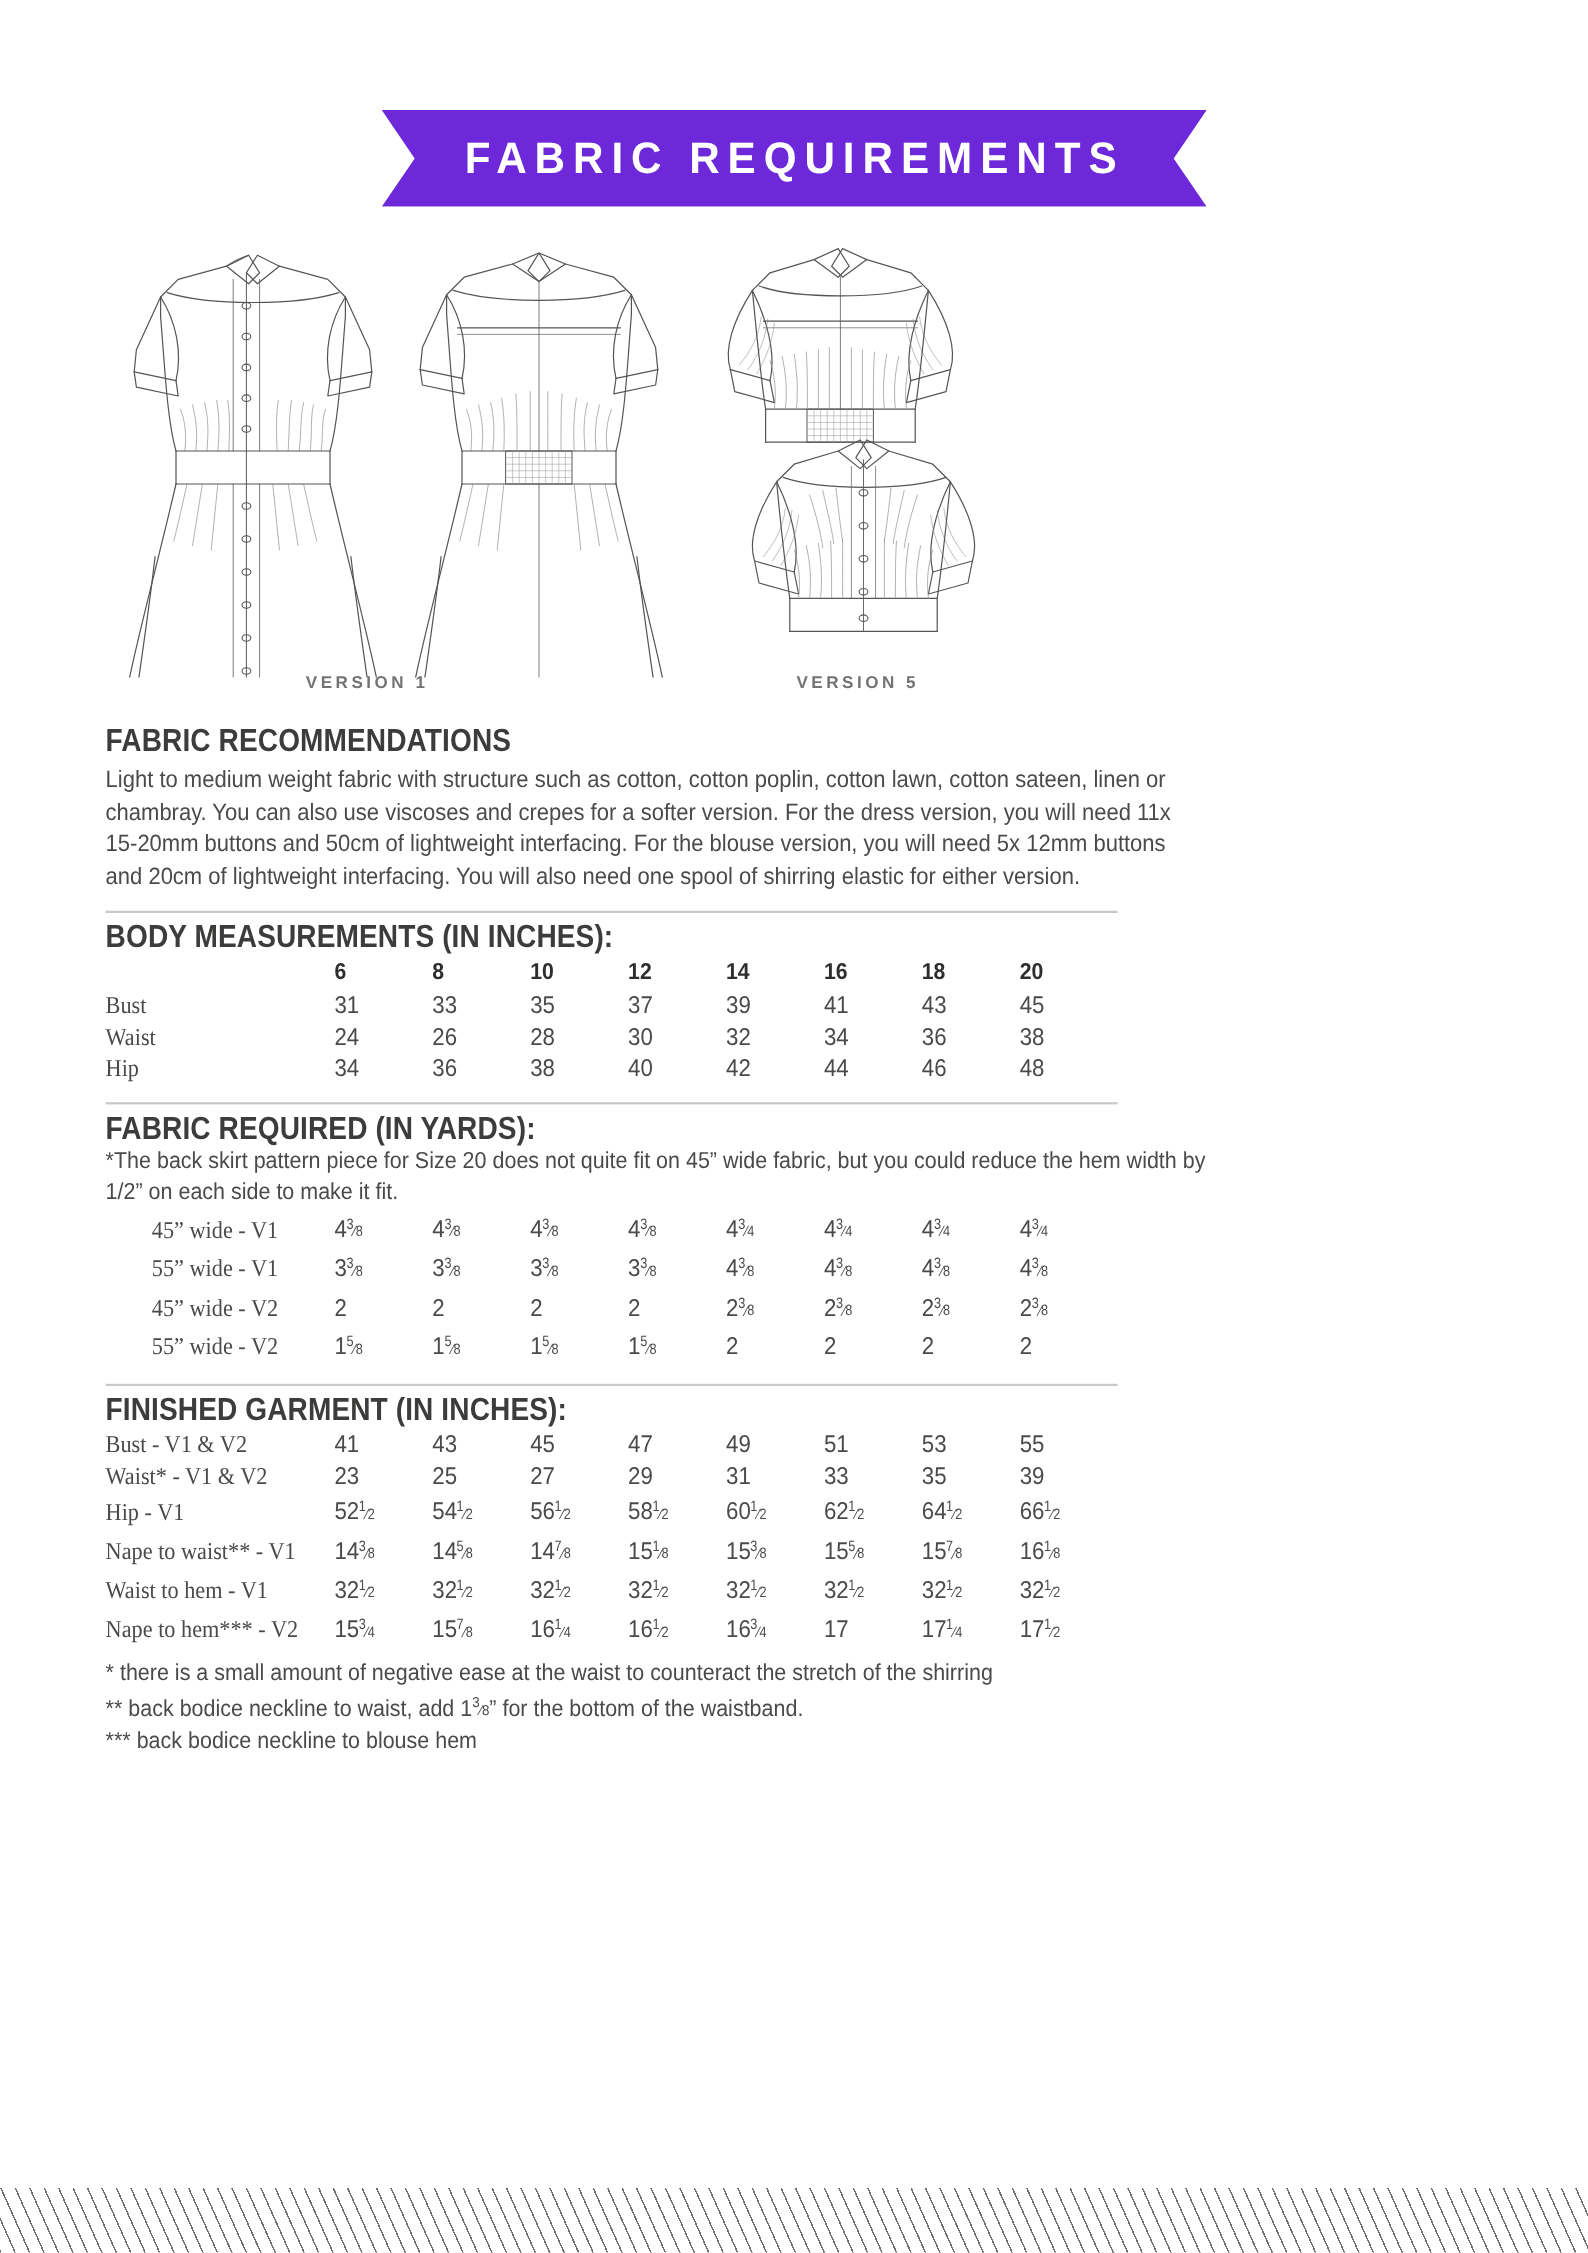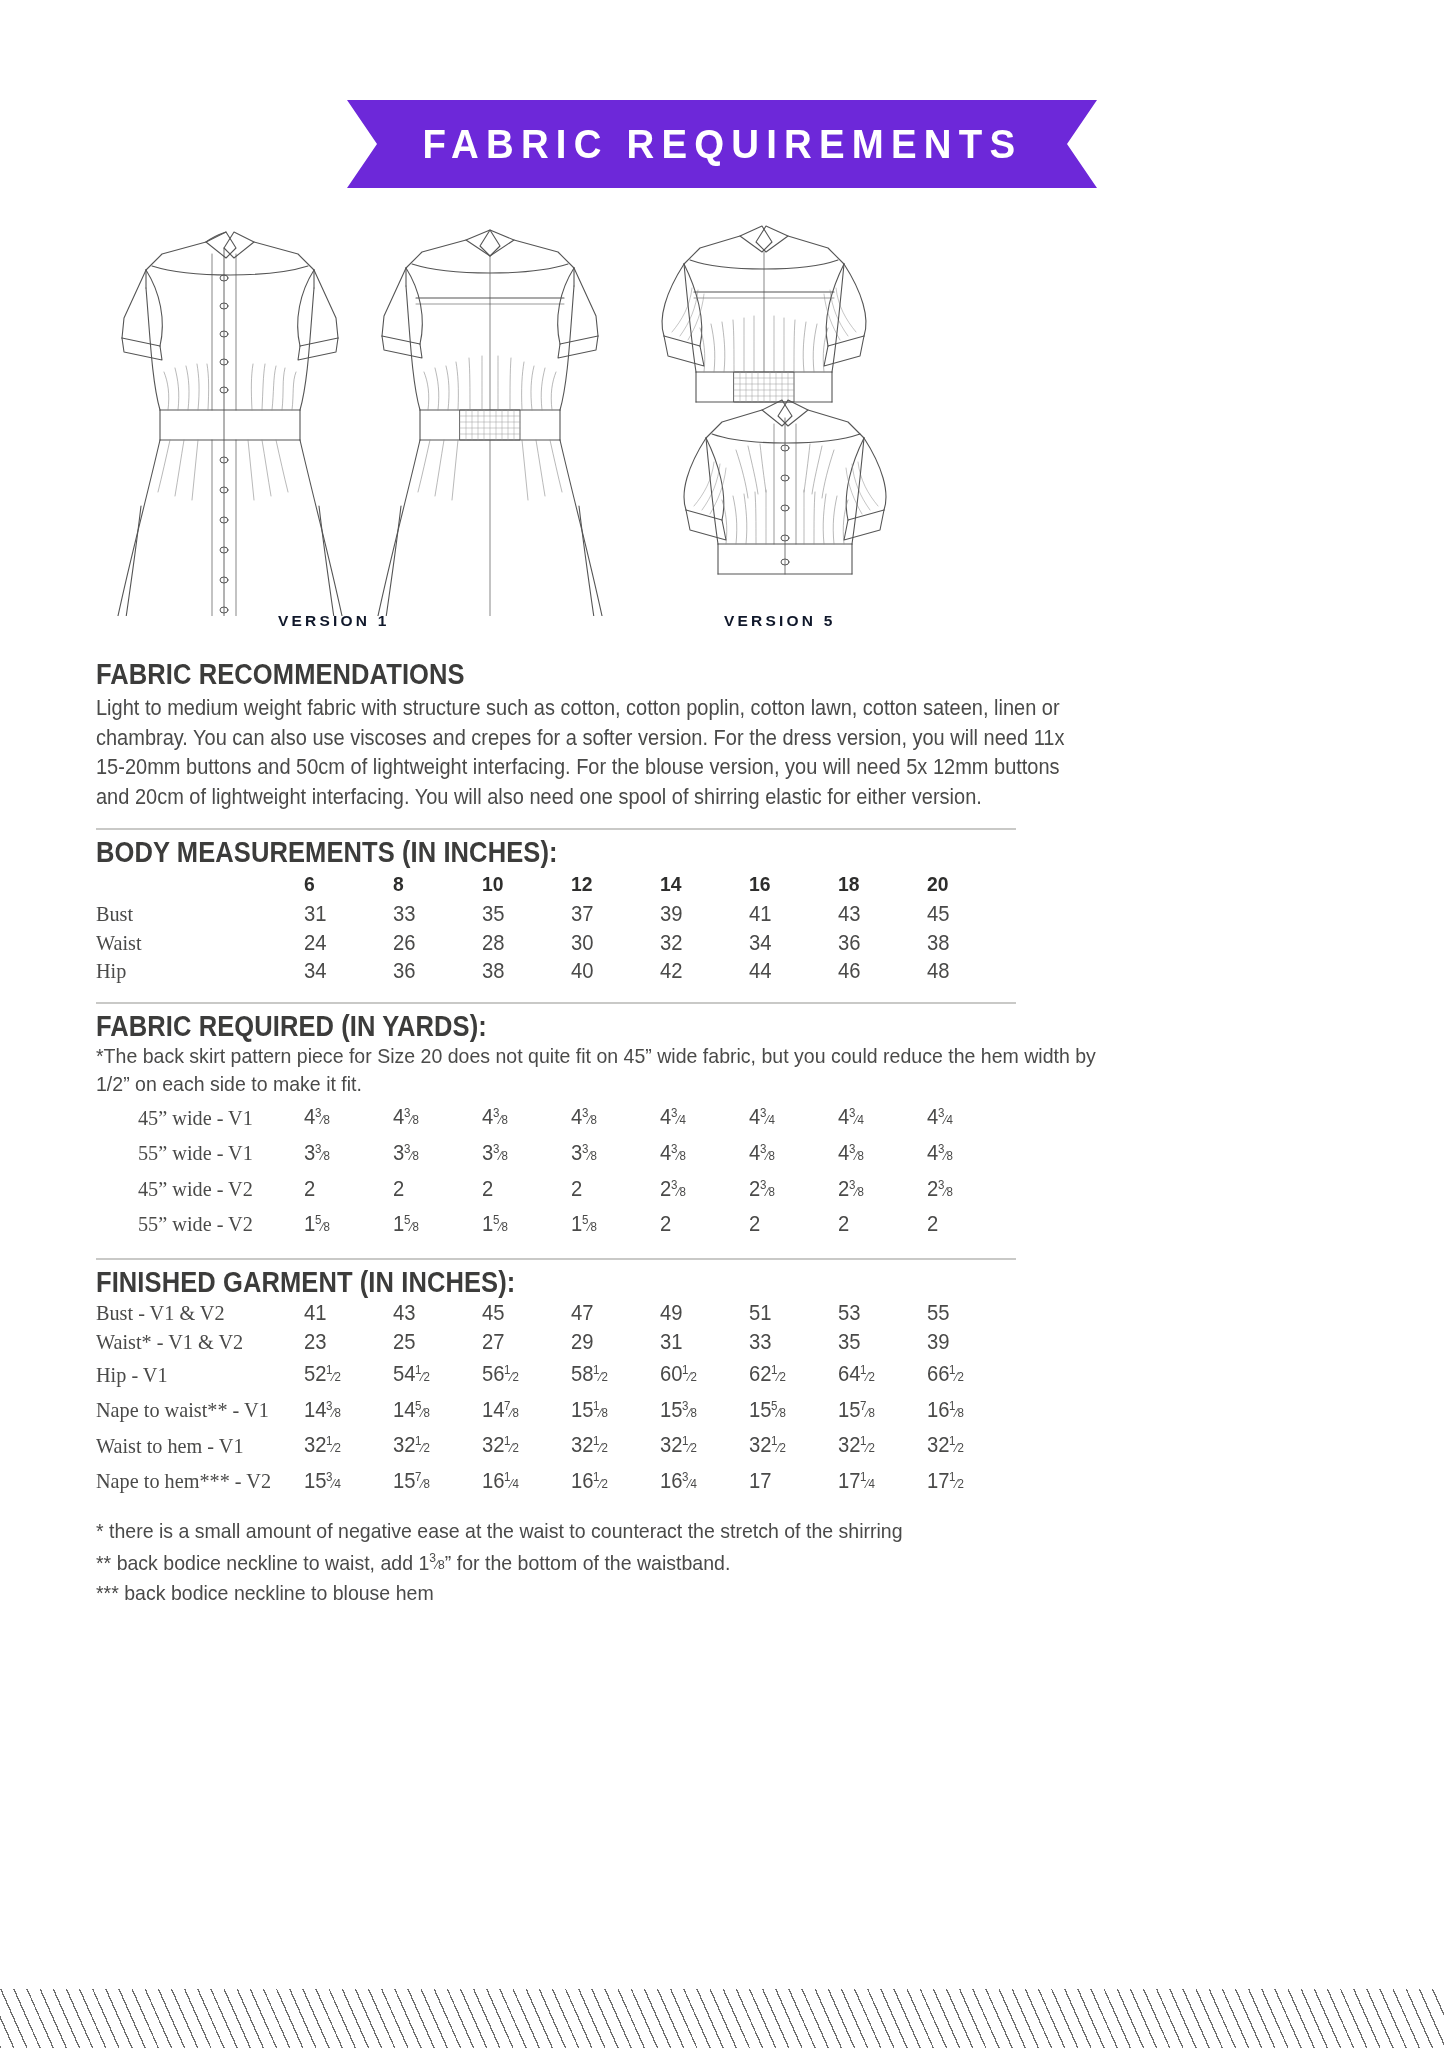--- a/index.html
+++ b/index.html
@@ -48,21 +48,21 @@
   .fig-svg { display:block; }
 
   .version-labels {
     position:absolute; left:0; top:612px; width:1444px; height:30px;
   }
   .vlabel {
     position:absolute;
     font-size:15.5px;
     font-weight:700;
     letter-spacing:3.2px;
-    color:#0f172a;
+    color:#737373;
     white-space:nowrap;
   }
   #vlabel-1 { left:278px; top:0; }
   #vlabel-2 { left:724px; top:0; }
 
   
   .content {
     position:absolute;
     left:96px; top:658px;
     width:920px;
@@ -136,21 +136,21 @@
   .note {
     font-size:21px;
     line-height:28px;
     color:#4a4a49;
     font-weight:300;
     transform:scaleX(0.93);
     transform-origin:left top;
     width:1076px;
     margin:0;
   }
-  .footnotes { margin-top:18px; }
+  .footnotes { margin-top:8px; }
   .footnotes div { margin:0; }
 
   
   .hatch {
     position:absolute; left:0; bottom:0; width:1444px; height:60px;
     background-image: repeating-linear-gradient(
         66deg,
         #6f6f6e 0px, #6f6f6e 1.3px,
         #ffffff 1.3px, #ffffff 12px);
     border-top:1px solid #ffffff;

